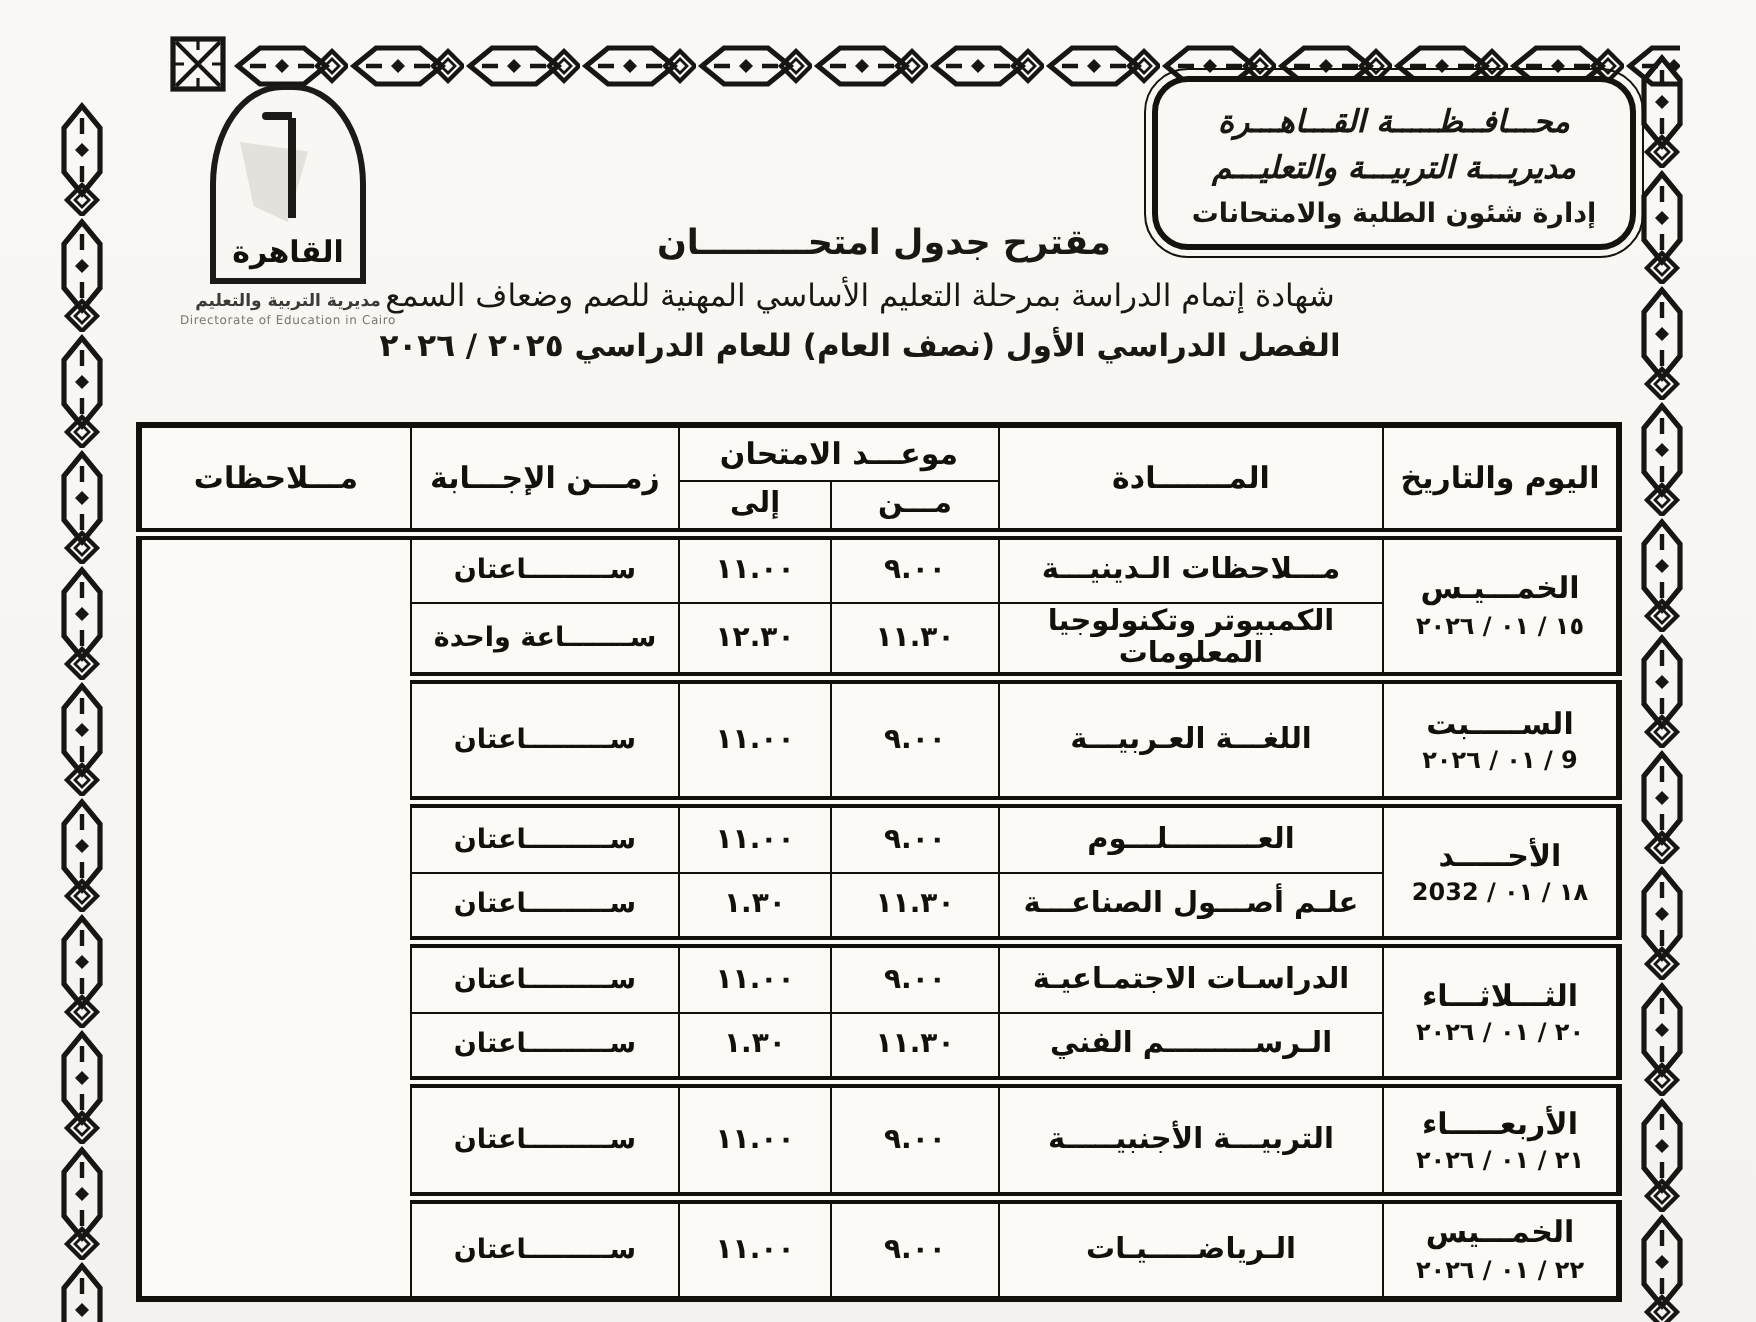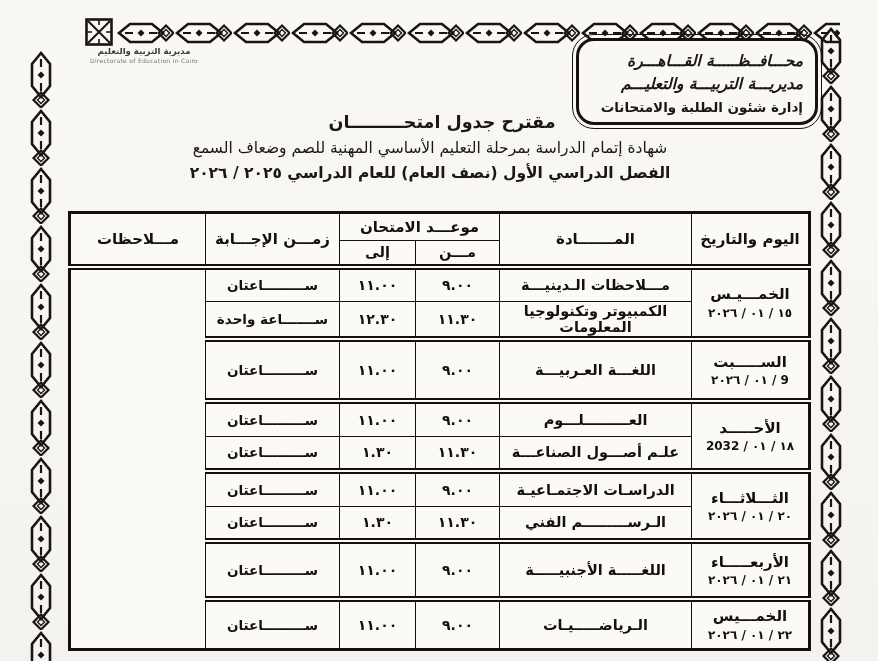--- a/index.html
+++ b/index.html
@@ -23,21 +23,21 @@
     background:#e3e1db;clip-path:polygon(0 0,100% 12%,70% 100%,20% 80%);}
   .minaret{position:absolute;left:50%;top:14px;width:3.5px;height:50px;background:#1c1a17;}
   .minaret-cap{position:absolute;left:calc(50% - 13px);top:11px;width:15px;height:3.5px;
     background:#1c1a17;border-radius:2px 0 0 2px;}
   .logo-word{position:absolute;bottom:4px;width:100%;font-size:15px;font-weight:bold;color:#14110d;}
   .logo-cap-ar{margin-top:4px;font-size:8.5px;font-weight:bold;color:#3c3a36;}
   .logo-cap-en{margin-top:1px;font-size:6px;color:#7a776f;letter-spacing:.3px;}
   
   .gov-box{position:absolute;right:60px;top:38px;width:212px;padding:9px 12px 7px;
     border:3px solid #16130e;border-radius:18px;outline:1.5px solid #16130e;outline-offset:3.5px;
-    background:#f9f8f4;text-align:right;}
+    background:#f9f8f4;text-align:center;}
   .gov-line{font-size:15.5px;font-weight:bold;font-style:italic;line-height:1.5;white-space:nowrap;}
   .gov-line3{font-size:13.5px;font-weight:bold;font-style:normal;margin-top:2px;white-space:nowrap;}
   
   .title{position:absolute;left:50px;top:112px;width:760px;text-align:center;}
   .title-1{font-size:17.5px;font-weight:bold;padding-left:24px;}
   .title-2{font-size:15.5px;font-weight:normal;margin-top:7px;}
   .title-3{font-size:15.5px;font-weight:bold;margin-top:7px;}
   
   table.exam{position:absolute;left:68px;top:211px;width:740px;
     border-collapse:collapse;border:3px solid #14110d;table-layout:fixed;background:#fbfaf7;}
@@ -100,20 +100,26 @@
     <rect width="26" height="611" fill="url(#chL)"></rect>
   </svg>
 
   <svg class="bd bd-corner" width="30" height="30" aria-hidden="true">
     <rect x="2.5" y="2.5" width="25" height="25" fill="none" stroke="#181512" stroke-width="2.6"></rect>
     <path d="M4,4 L26,26 M26,4 L4,26" stroke="#181512" stroke-width="2" fill="none"></path>
     <path d="M15,3 v5 M15,22 v5 M3,15 h5 M22,15 h5" stroke="#181512" stroke-width="1.6" fill="none"></path>
   </svg>
 
   <div class="logo">
+    <div class="arch">
+      <div class="watermark"></div>
+      <div class="minaret"></div>
+      <div class="minaret-cap"></div>
+      <div class="logo-word" dir="rtl">القاهرة</div>
+    </div>
     <div class="logo-cap-ar" dir="rtl">مديرية التربية والتعليم</div>
     <div class="logo-cap-en">Directorate of Education in Cairo</div>
   </div>
 
   <div class="gov-box" dir="rtl">
     <div class="gov-line">محـــافــظـــــة القـــاهـــرة</div>
     <div class="gov-line">مديريـــة التربيـــة والتعليـــم</div>
     <div class="gov-line3">إدارة شئون الطلبة والامتحانات</div>
   </div>
 
@@ -207,21 +213,21 @@
         <td class="time">١١.٣٠</td>
         <td class="time">١.٣٠</td>
         <td class="dur">ســـــــــاعتان</td>
       </tr>
 
       <tr class="gs h58">
         <td>
           <div class="day-name">الأربعـــــاء</div>
           <div class="day-date">٢١ / ٠١ / ٢٠٢٦</div>
         </td>
-        <td class="subject">اللغـــــة الأجنبيـــــة</td>
+        <td class="subject">التربيـــة الأجنبيـــــة</td>
         <td class="time">٩.٠٠</td>
         <td class="time">١١.٠٠</td>
         <td class="dur">ســـــــــاعتان</td>
       </tr>
 
       <tr class="gs h50">
         <td>
           <div class="day-name">الخمـــيس</div>
           <div class="day-date">٢٢ / ٠١ / ٢٠٢٦</div>
         </td>

